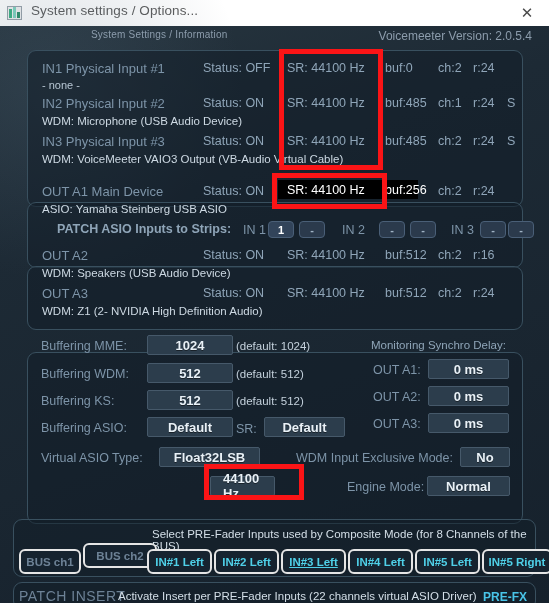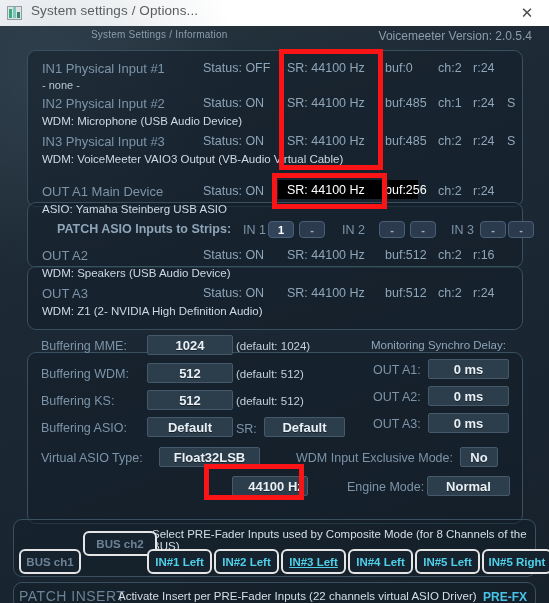--- a/index.html
+++ b/index.html
@@ -259,33 +259,33 @@
 
     <div class="lbl field-dim" style="left:373px;top:364px;">OUT A2:</div>
     <div class="vbox" style="left:428px;top:360px;width:81px;height:20px;">0 ms</div>
 
     <div class="lbl field-dim" style="left:373px;top:391px;">OUT A3:</div>
     <div class="vbox" style="left:428px;top:387px;width:81px;height:20px;">0 ms</div>
 
     <div class="lbl field-dim" style="left:41px;top:425px;">Virtual ASIO Type:</div>
     <div class="vbox" style="left:159px;top:421px;width:101px;height:20px;">Float32LSB</div>
     <div class="lbl field-dim" style="left:296px;top:425px;">WDM Input Exclusive Mode:</div>
-    <div class="vbox" style="left:460px;top:421px;width:38px;height:20px;">No</div>
-
-    <div class="vbox" style="left:232px;top:450px;width:76px;height:20px;padding-left:12px;">44100 Hz</div>
+    <div class="vbox" style="left:460px;top:421px;width:50px;height:20px;">No</div>
+
+    <div class="vbox" style="left:210px;top:450px;width:65px;height:20px;padding-left:12px;">44100 Hz</div>
     <div class="lbl field-dim" style="left:347px;top:454px;">Engine Mode:</div>
     <div class="vbox" style="left:427px;top:450px;width:83px;height:20px;">Normal</div>
 
   </div>
 
   <div class="panel p-composite"></div>
   <div class="p-desc" style="left:152px;top:528px;">Select PRE-Fader Inputs used by Composite Mode (for 8 Channels of the BUS)</div>
 
   <div class="chip off" style="left:19px;top:549px;width:62px;">BUS ch1</div>
-  <div class="chip off" style="left:83px;top:531px;width:74px;">BUS ch2</div>
+  <div class="chip off" style="left:83px;top:543px;width:74px;">BUS ch2</div>
   <div class="chip on" style="left:147px;top:549px;width:65px;">IN#1 Left</div>
   <div class="chip on" style="left:214px;top:549px;width:65px;">IN#2 Left</div>
   <div class="chip on" style="left:281px;top:549px;width:65px;text-decoration:underline;">IN#3 Left</div>
   <div class="chip on" style="left:348px;top:549px;width:65px;">IN#4 Left</div>
   <div class="chip on" style="left:415px;top:549px;width:65px;">IN#5 Left</div>
   <div class="chip on" style="left:482px;top:549px;width:70px;">IN#5 Right</div>
 
   <div class="panel p-insert"></div>
   <div class="p-head" style="left:19px;top:588px;">PATCH INSERT</div>
   <div class="p-desc" style="left:118px;top:590px;">Activate Insert per PRE-Fader Inputs (22 channels virtual ASIO Driver)</div>

